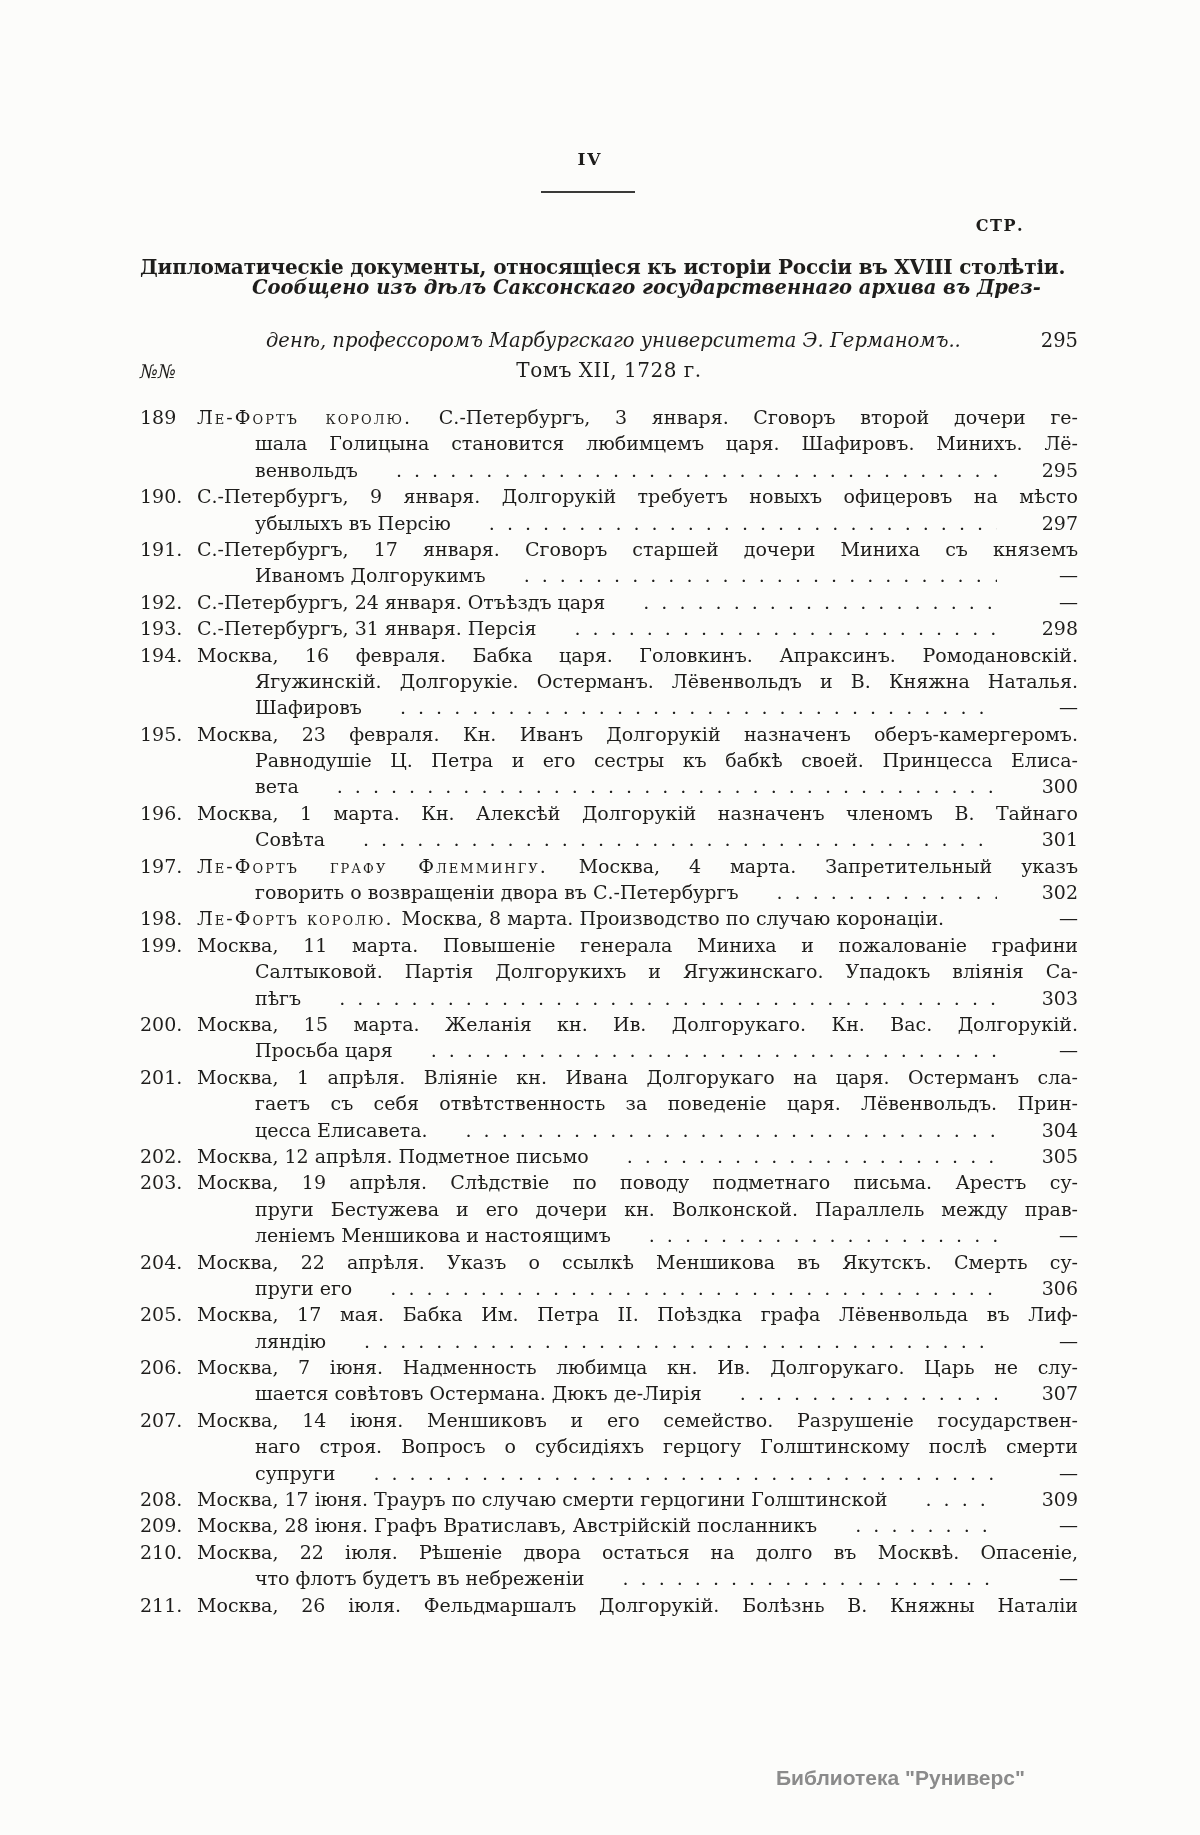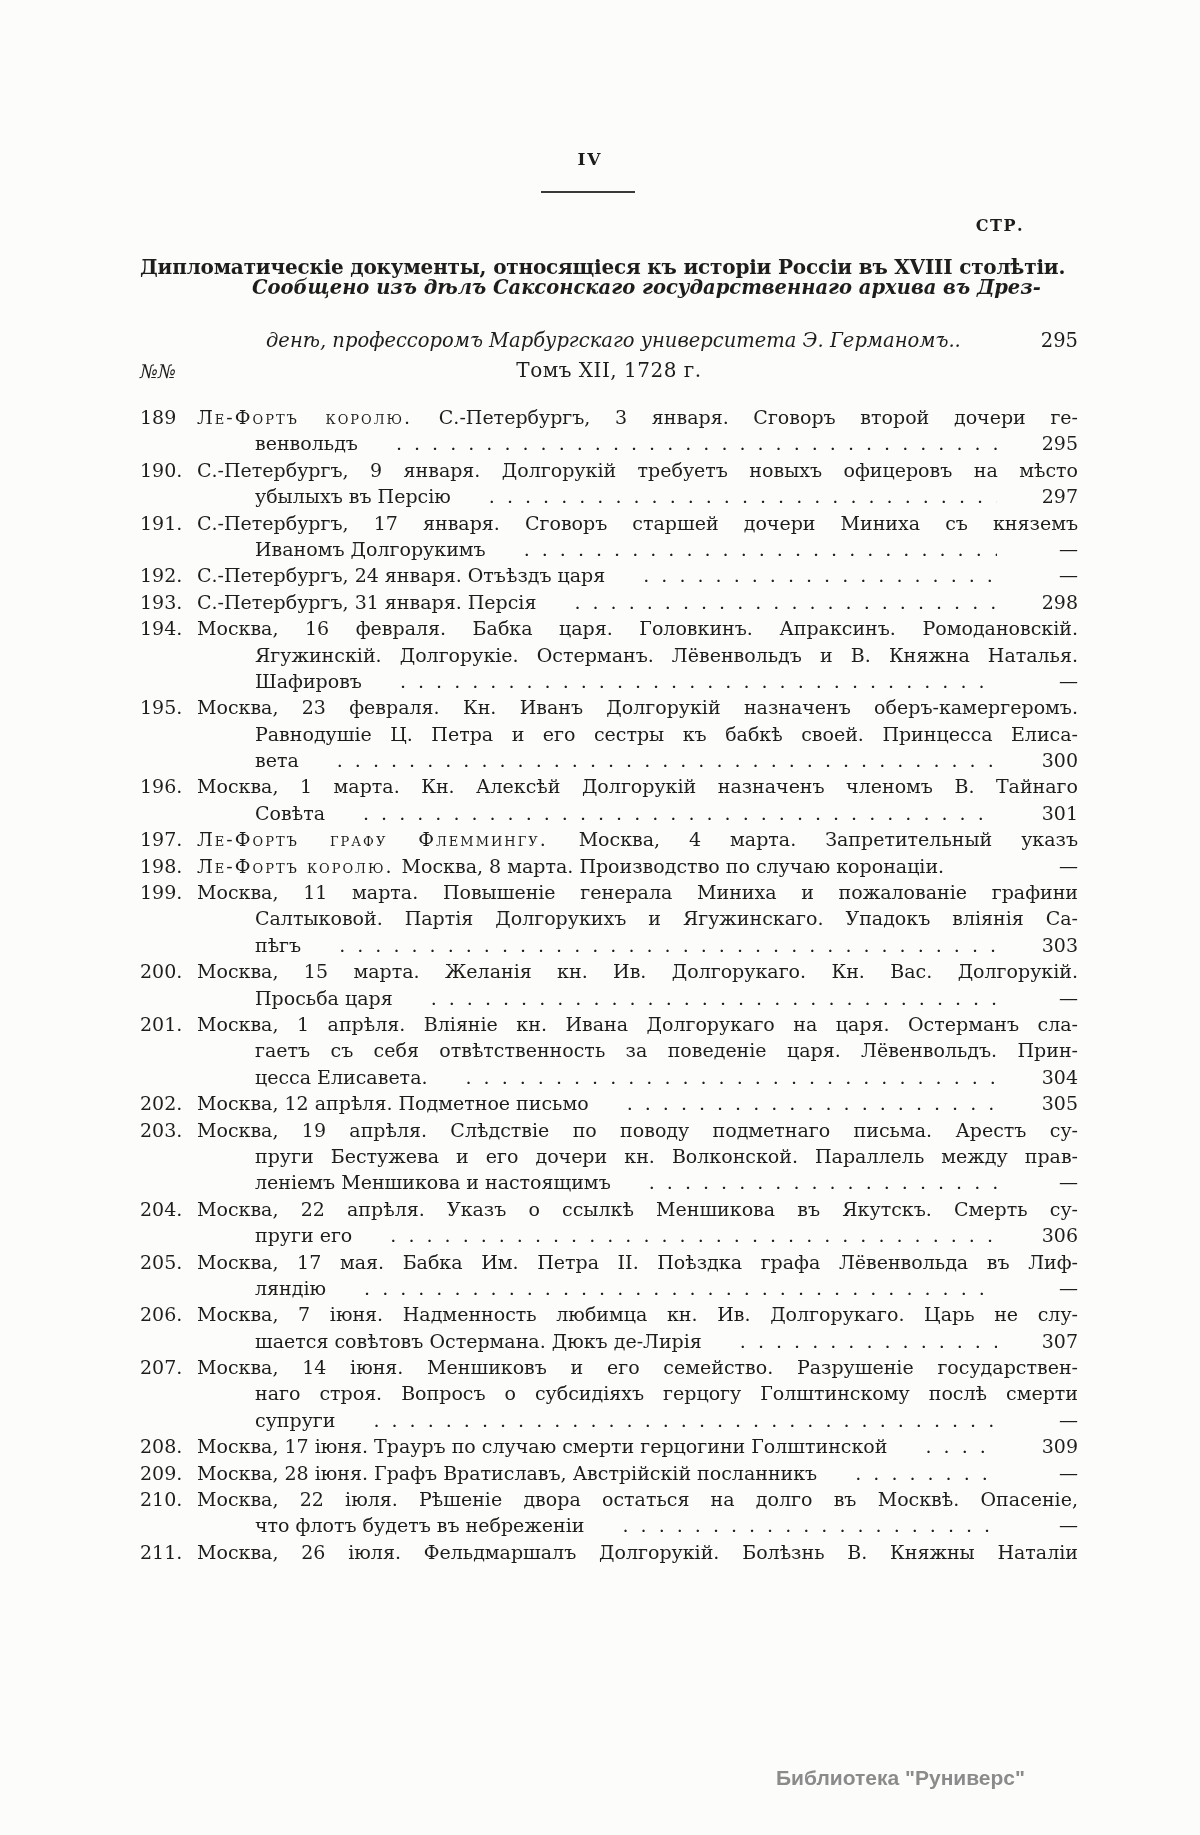--- a/index.html
+++ b/index.html
@@ -72,20 +72,21 @@
     </div>
   </div>
 
   <div class="vol-row">
     <span class="nn">№№</span>
     <div class="vol">Томъ XII, 1728 г.</div>
   </div>
 
   <div class="toc">
       <div class="tl just"><span class="num">189</span><span class="txt"><span class="sc">Ле-Фортъ королю. </span>С.-Петербургъ, 3 января. Сговоръ второй дочери ге-</span></div>
+      <div class="tl cont just"><span class="txt">шала Голицына становится любимцемъ царя. Шафировъ. Минихъ. Лё-</span></div>
       <div class="tl cont haspg">
         <span class="txt">венвольдъ</span>
         <span class="dots"></span>
         <span class="pg">295</span>
       </div>
       <div class="tl just"><span class="num">190.</span><span class="txt">С.-Петербургъ, 9 января. Долгорукій требуетъ новыхъ офицеровъ на мѣсто</span></div>
       <div class="tl cont haspg">
         <span class="txt">убылыхъ въ Персію</span>
         <span class="dots"></span>
         <span class="pg">297</span>
@@ -122,20 +123,25 @@
         <span class="dots"></span>
         <span class="pg">300</span>
       </div>
       <div class="tl just"><span class="num">196.</span><span class="txt">Москва, 1 марта. Кн. Алексѣй Долгорукій назначенъ членомъ В. Тайнаго</span></div>
       <div class="tl cont haspg">
         <span class="txt">Совѣта</span>
         <span class="dots"></span>
         <span class="pg">301</span>
       </div>
       <div class="tl just"><span class="num">197.</span><span class="txt"><span class="sc">Ле-Фортъ графу Флеммингу. </span>Москва, 4 марта. Запретительный указъ</span></div>
+      <div class="tl cont haspg">
+        <span class="txt">говорить о возвращеніи двора въ С.-Петербургъ</span>
+        <span class="dots"></span>
+        <span class="pg">302</span>
+      </div>
       <div class="tl haspg">
         <span class="num">198.</span>
         <span class="txt"><span class="sc">Ле-Фортъ королю. </span>Москва, 8 марта. Производство по случаю коронаціи.</span>
         <span class="dots nodots"></span>
         <span class="pg">—</span>
       </div>
       <div class="tl just"><span class="num">199.</span><span class="txt">Москва, 11 марта. Повышеніе генерала Миниха и пожалованіе графини</span></div>
       <div class="tl cont just"><span class="txt">Салтыковой. Партія Долгорукихъ и Ягужинскаго. Упадокъ вліянія Са-</span></div>
       <div class="tl cont haspg">
         <span class="txt">пѣгъ</span>

